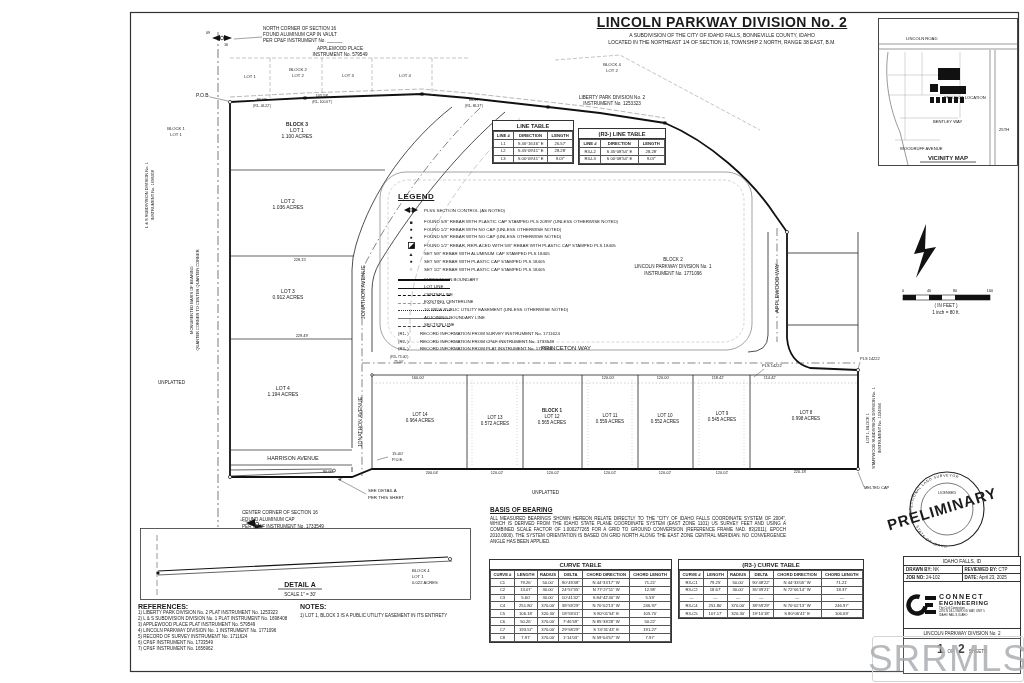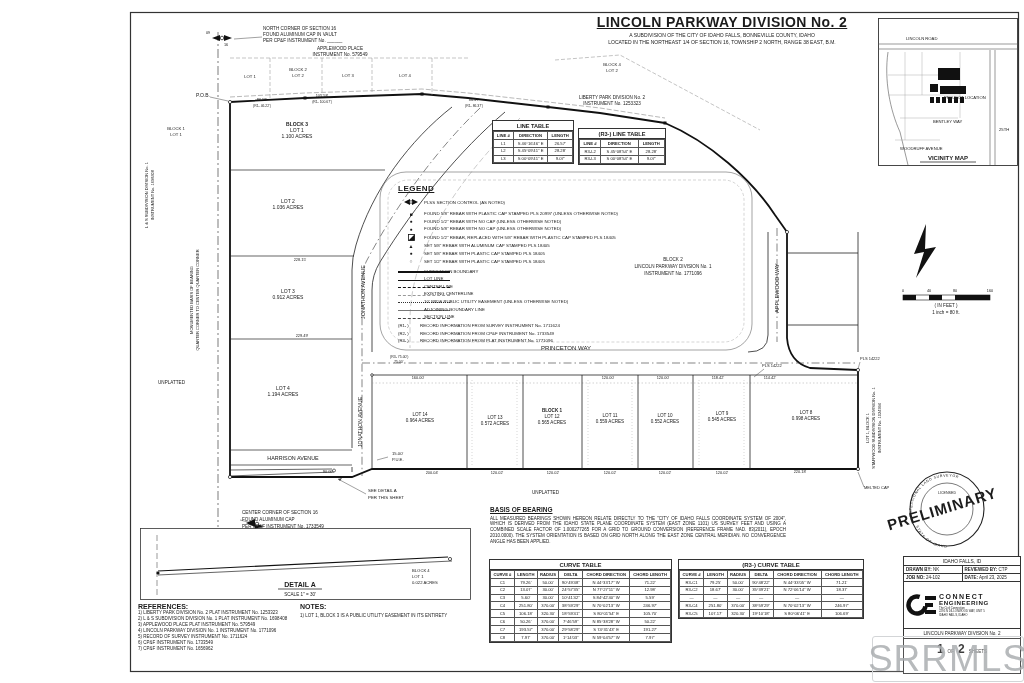--- a/index.html
+++ b/index.html
@@ -13,21 +13,21 @@
   #sheet-title .t2{font-size:5px;margin-top:2px;}
   #sheet-title .t3{font-size:5px;margin-top:1px;}
   
   .tblbox{position:absolute;background:#fff;border:0.8px solid #333;}
   .tblbox .ttl{font-size:5.6px;font-weight:bold;text-align:center;padding:1.5px 0;border-bottom:0.8px solid #333;}
   .tblbox table{border-collapse:collapse;width:100%;}
   .tblbox th,.tblbox td{border:0.6px solid #555;font-size:4.2px;font-weight:normal;
       padding:0.8px 1.5px;text-align:center;white-space:nowrap;line-height:1.25;}
   .tblbox th{font-weight:bold;}
   
-  #legend{left:398px;top:184px;width:268px;}
+  #legend{left:398px;top:192px;width:268px;}
   #legend .ttl{font-size:8px;font-weight:bold;text-decoration:underline;letter-spacing:.5px;}
   .lrow{display:flex;align-items:center;margin-top:2.6px;}
   .lrow .sym{width:26px;text-align:center;font-size:5px;flex:0 0 26px;line-height:4px;}
   .lrow .lab{font-size:4.4px;white-space:nowrap;}
   .lnsample{display:inline-block;width:52px;height:0;}
   .ln-sub{border-top:2px solid #111;}
   .ln-lot{border-top:1px solid #111;}
   .ln-cen{border-top:1px dashed #111;}
   .ln-ex{border-top:1px dashed #999;}
   .ln-pue{border-top:1px dotted #333;}

